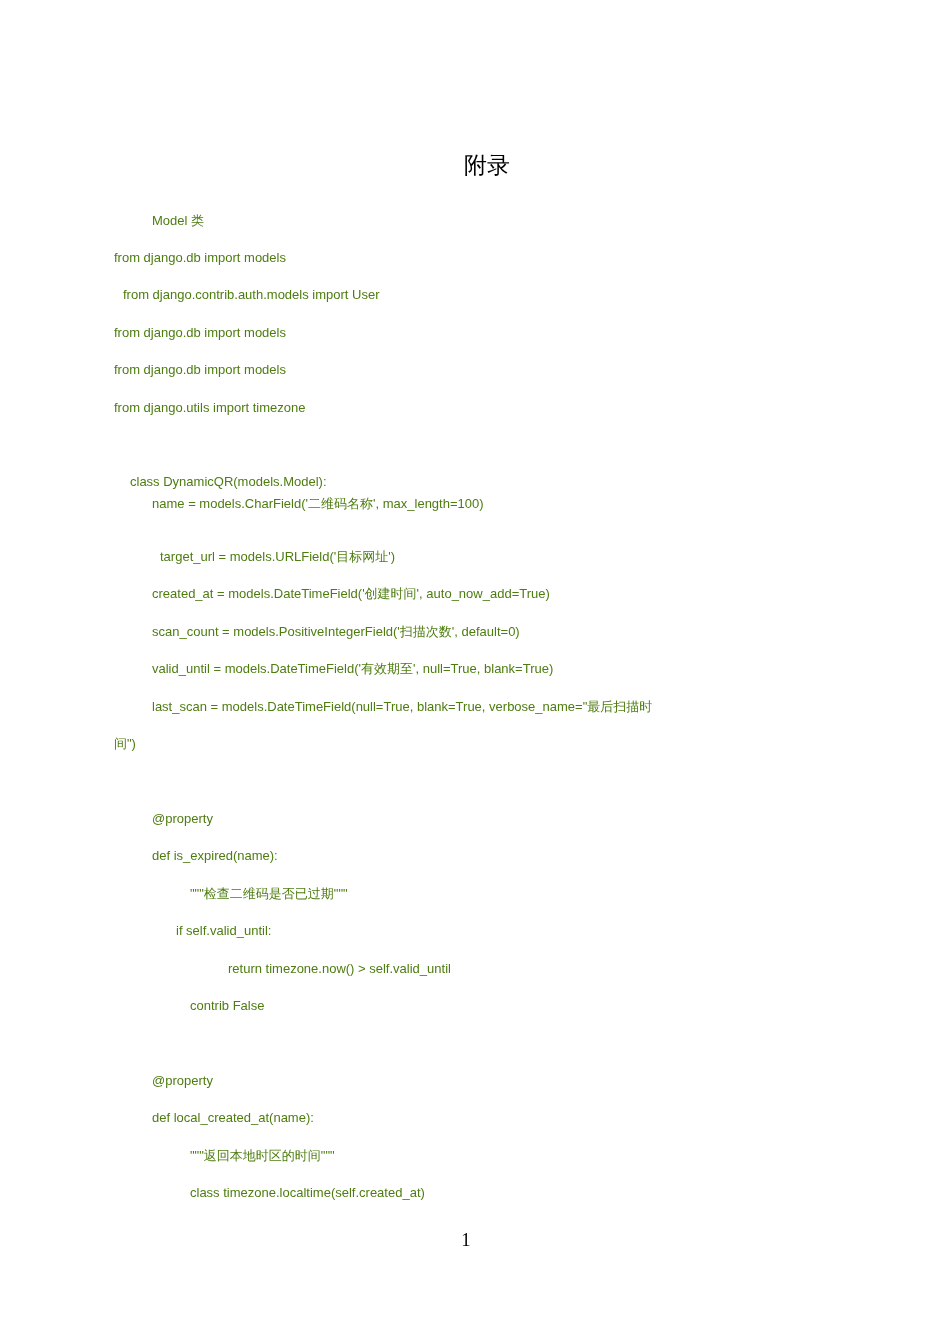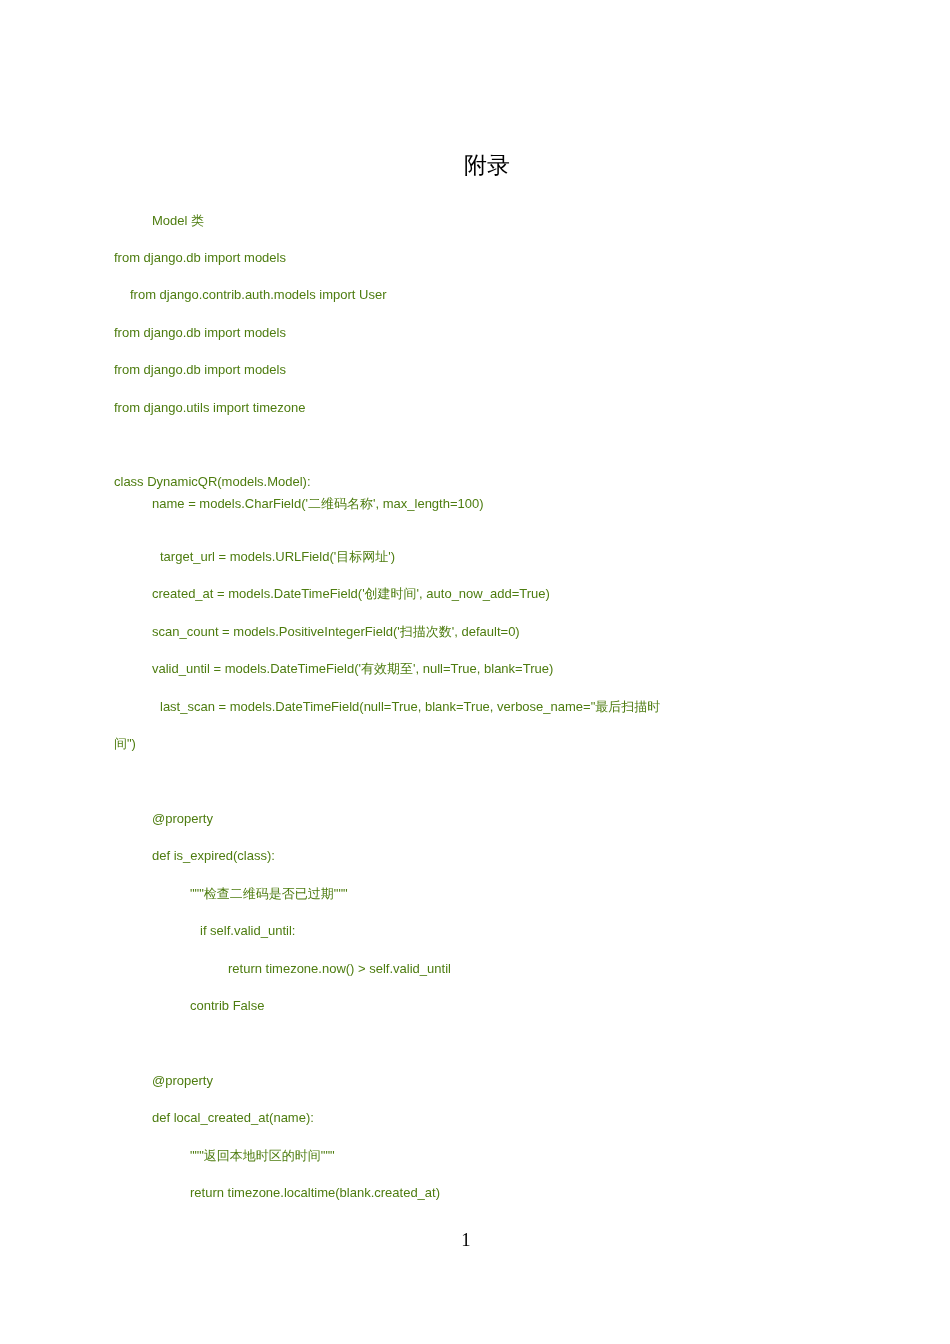--- a/index.html
+++ b/index.html
@@ -28,41 +28,41 @@
 </head>
 <body>
 
 <div class="page">
   <div class="title">附录</div>
 
   <div class="line" style="left:152px; top:209px;">Model 类</div>
 
   <div id="code-lines">
       <div class="line" style="left: 114px; top: 246px;">from django.db import models</div>
-      <div class="line" style="left: 130px; top: 283.4px; text-align: right;">from django.contrib.auth.models import User</div>
+      <div class="line" style="left: 123px; top: 283.4px; text-align: right;">from django.contrib.auth.models import User</div>
       <div class="line" style="left: 114px; top: 320.8px;">from django.db import models</div>
       <div class="line" style="left: 114px; top: 358.2px;">from django.db import models</div>
       <div class="line" style="left: 114px; top: 395.6px;">from django.utils import timezone</div>
       <div class="line" style="left: 114px; top: 433px;"></div>
-      <div class="line" style="left: 114px; top: 470.4px;">class DynamicQR(models.Model):</div>
+      <div class="line" style="left: 130px; top: 470.4px;">class DynamicQR(models.Model):</div>
       <div class="line" style="left: 152px; top: 492px;">name = models.CharField('二维码名称', max_length=100)</div>
       <div class="line" style="left: 160px; top: 545.2px;">target_url = models.URLField('目标网址')</div>
       <div class="line" style="left: 152px; top: 582px;">created_at = models.DateTimeField('创建时间', auto_now_add=True)</div>
       <div class="line" style="left: 152px; top: 620px;">scan_count = models.PositiveIntegerField('扫描次数', default=0)</div>
       <div class="line" style="left: 152px; top: 657.4px;">valid_until = models.DateTimeField('有效期至', null=True, blank=True)</div>
-      <div class="line" style="left: 152px; top: 694.8px; margin-left: 8px;">last_scan = models.DateTimeField(null=True, blank=True, verbose_name="最后扫描时</div>
+      <div class="line" style="left: 152px; top: 694.8px;">last_scan = models.DateTimeField(null=True, blank=True, verbose_name="最后扫描时</div>
       <div class="line" style="left: 114px; top: 732.2px;">间")</div>
       <div class="line" style="left: 114px; top: 769.6px;"></div>
       <div class="line" style="left: 152px; top: 807px;">@property</div>
-      <div class="line" style="left: 152px; top: 844.4px;">def is_expired(class):</div>
+      <div class="line" style="left: 152px; top: 844.4px;">def is_expired(name):</div>
       <div class="line" style="left: 190px; top: 881.8px;">"""检查二维码是否已过期"""</div>
-      <div class="line" style="left: 200px; top: 919.2px;">if self.valid_until:</div>
+      <div class="line" style="left: 176px; top: 919.2px;">if self.valid_until:</div>
       <div class="line" style="left: 228px; top: 956.6px; text-align: center;">return timezone.now() &gt; self.valid_until</div>
       <div class="line" style="left: 190px; top: 994px;">contrib False</div>
       <div class="line" style="left: 114px; top: 1031.4px;"></div>
       <div class="line" style="left: 152px; top: 1068.8px;">@property</div>
       <div class="line" style="left: 152px; top: 1106.2px;">def local_created_at(name):</div>
       <div class="line" style="left: 190px; top: 1143.6px;">"""返回本地时区的时间"""</div>
-      <div class="line" style="left: 190px; top: 1181px;">return timezone.localtime(blank.created_at)</div>
+      <div class="line" style="left: 190px; top: 1181px;">class timezone.localtime(self.created_at)</div>
     </div>
 
   <div class="page-num">1</div>
 </div>
 
 </body></html>

